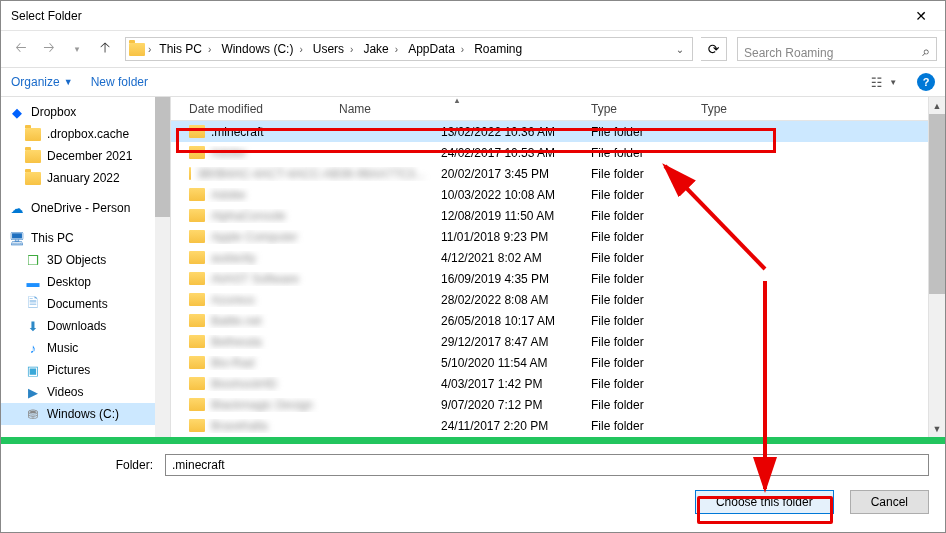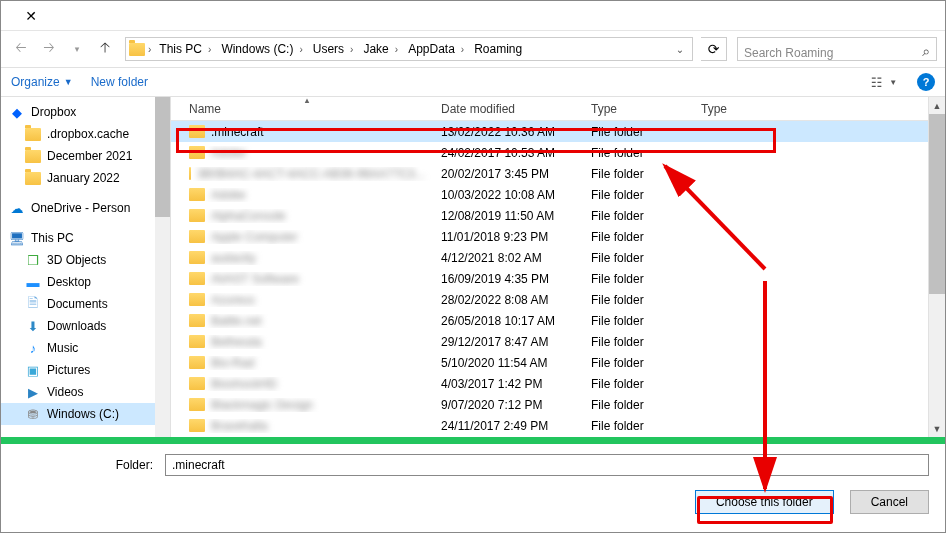--- a/index.html
+++ b/index.html
@@ -75,20 +75,21 @@
 .folder-row label { width: 140px; text-align: right; padding-right: 4px; }
 .folder-row input { flex: 1; height: 22px; border: 1px solid #888; padding: 0 6px; font-size: 12px; outline: none; }
 .btn-row { display: flex; justify-content: flex-end; gap: 16px; }
 .btn { height: 24px; padding: 0 20px; border: 1px solid #adadad; background: #e1e1e1; font-size: 12px; display: flex; align-items: center; }
 .btn.primary { border: 1px solid #0078d7; background: #e5f1fb; }
 </style>
 </head>
 <body>
 
 <div class="titlebar">
+  <span class="title">Select Folder</span>
   <div class="close">✕</div>
 </div>
 
 <div class="navbar">
   <div class="nav-arrow">🡠</div>
   <div class="nav-arrow">🡢</div>
   <div class="nav-arrow" style="font-size:9px">▾</div>
   <div class="nav-up enabled">🡡</div>
   <div class="addressbar">
     <span class="addr-icon">
@@ -205,22 +206,22 @@
         <span class="ico" style="color:#888">⛃</span>
         <span>Windows (C:)</span>
       </div>
   </div>
   <div class="nav-scroll-left">
       <div class="thumb"></div>
     </div>
 
   <div class="filelist">
     <div class="filehdr">
+      <div class="col col-date">Date modified</div>
       <div class="col col-name sorted">Name</div>
-      <div class="col col-date">Date modified</div>
       <div class="col col-type">Type</div>
       <div class="col col-size">Type</div>
     </div>
     <div class="filerows" id="filerows">
         <div class="filerow selected">
           <div class="cell name-cell">
             <span class="folder-ico-sm"></span>
             <span class="">.minecraft</span>
           </div>
           <div class="cell date-cell">13/02/2022 10:36 AM</div>
@@ -328,21 +329,21 @@
             <span class="blurred">Blackmagic Design</span>
           </div>
           <div class="cell date-cell">9/07/2020 7:12 PM</div>
           <div class="cell type-cell">File folder</div>
         </div>
         <div class="filerow">
           <div class="cell name-cell">
             <span class="folder-ico-sm"></span>
             <span class="blurred">Bravehalla</span>
           </div>
-          <div class="cell date-cell">24/11/2017 2:49 PM</div>
+          <div class="cell date-cell">24/11/2017 2:20 PM</div>
           <div class="cell type-cell">File folder</div>
         </div>
       </div>
   </div>
 
   <div class="file-scroll-right">
     <div class="arrow">▲</div>
     <div class="track">
         <div class="thumb"></div>
       </div>

